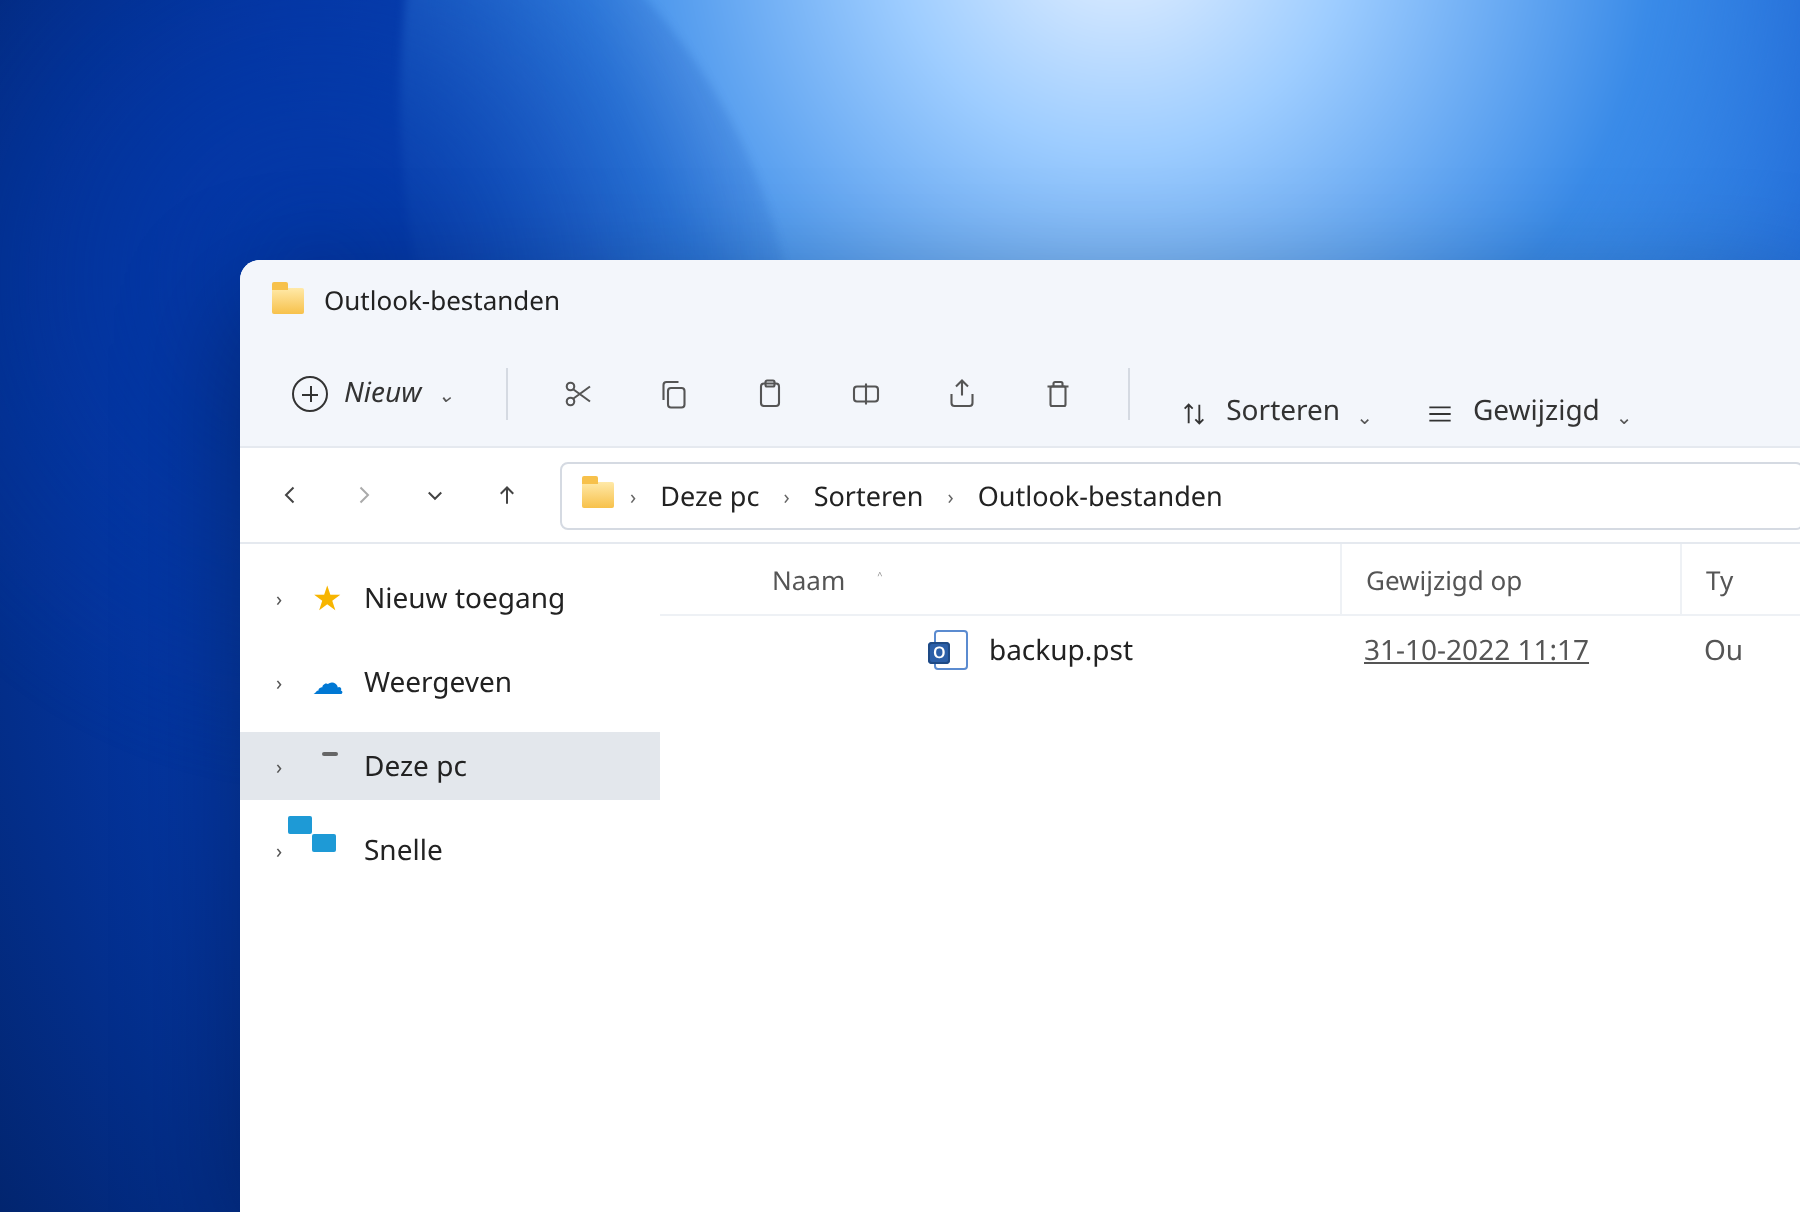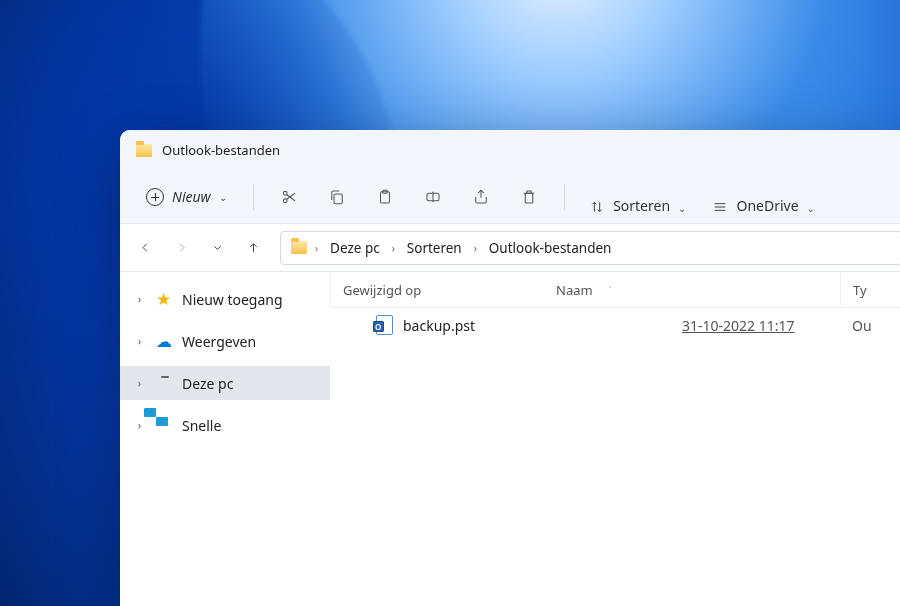--- a/index.html
+++ b/index.html
@@ -140,21 +140,21 @@
   .col.name { width: 340px; padding-left: 56px; }
   .col.date { width: 170px; border-left:1px solid #eef1f5; }
   .col.type { border-left:1px solid #eef1f5; flex:1; }
   .col.name .sort { font-size:9px; color:#888; position:relative; left:10px; }
 
   .row {
     height: 34px; display:flex; align-items:center;
     font-size:14px; color:#222;
   }
   .row .c { padding:0 12px; }
-  .row .c.name { width:340px; padding-left:46px; display:flex; align-items:center; gap:10px; }
+  .row .c.name { width:340px; padding-left:46px; display:flex; align-items:center; gap:10px;justify-content:center; }
   .row .c.date { width:170px; color:#555;text-decoration:underline; }
   .row .c.type { flex:1; color:#555; white-space:nowrap; overflow:hidden; }
 
   .pst-ico {
     width:17px; height:20px; background:#fff; border:1px solid #5b8bd0; border-radius:2px; position:relative;
   }
   .pst-ico::before {
     content:""; position:absolute; left:-4px; top:5px;
     width:11px; height:11px; background:#2b5fa8; border-radius:2px;
     box-shadow: inset 0 0 0 1px #1e4a85;
@@ -242,21 +242,21 @@
           <path d="M16 19V5M13 16l3 3 3-3"></path>
         </svg>
       <span>Sorteren</span>
       <span class="chev">⌄</span>
     </div>
 
     <div class="tb-drop">
       <svg viewBox="0 0 24 24">
           <path d="M4 7h16M4 12h16M4 17h16"></path>
         </svg>
-      <span>OneDrive</span>
+      <span>Gewijzigd</span>
       <span class="chev">⌄</span>
     </div>
   </div>
 
   <div class="addrbar">
     <div class="navbtn">
       <svg viewBox="0 0 24 24">
           <path d="M14 6l-6 6 6 6"></path>
         </svg>
     </div>
@@ -307,26 +307,26 @@
       </div>
       <div class="sb-item">
         <span class="sb-chev">›</span>
         <span class="ico"><span class="net"></span></span>
         <span>Snelle</span>
       </div>
     </div>
 
     <div class="content">
       <div class="cols">
-        <div class="col date">
-          <span>Gewijzigd op</span>
-        </div>
         <div class="col name">
           <span>Naam</span>
           <span class="sort">˄</span>
+        </div>
+        <div class="col date">
+          <span>Gewijzigd op</span>
         </div>
         <div class="col type">
           <span>Ty</span>
         </div>
       </div>
 
       <div class="row">
         <div class="c name">
           <span class="pst-ico"></span>
           <span>backup.pst</span>

